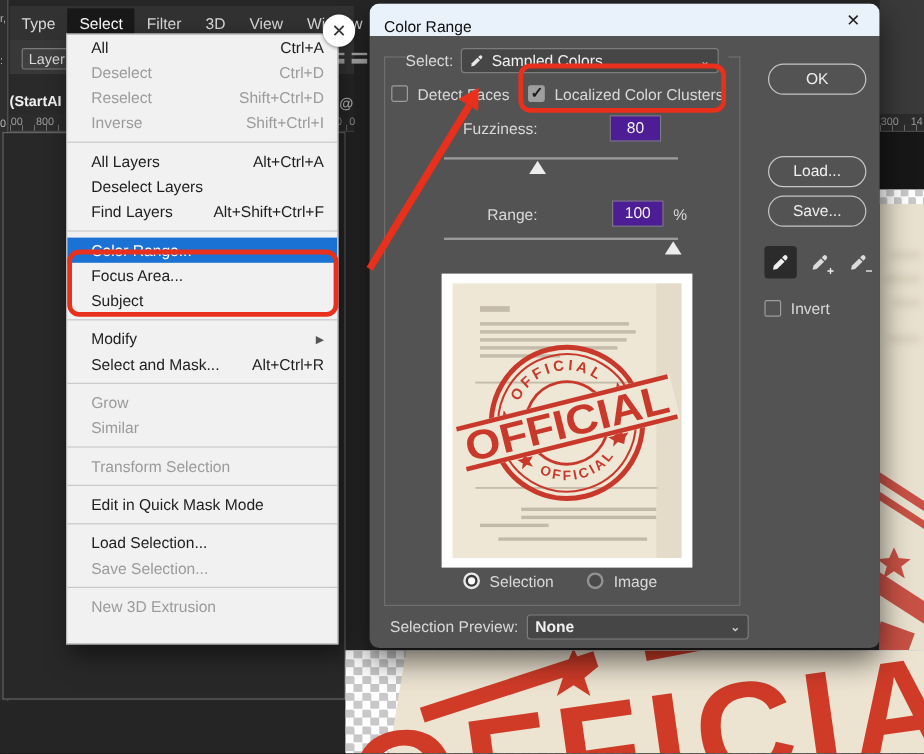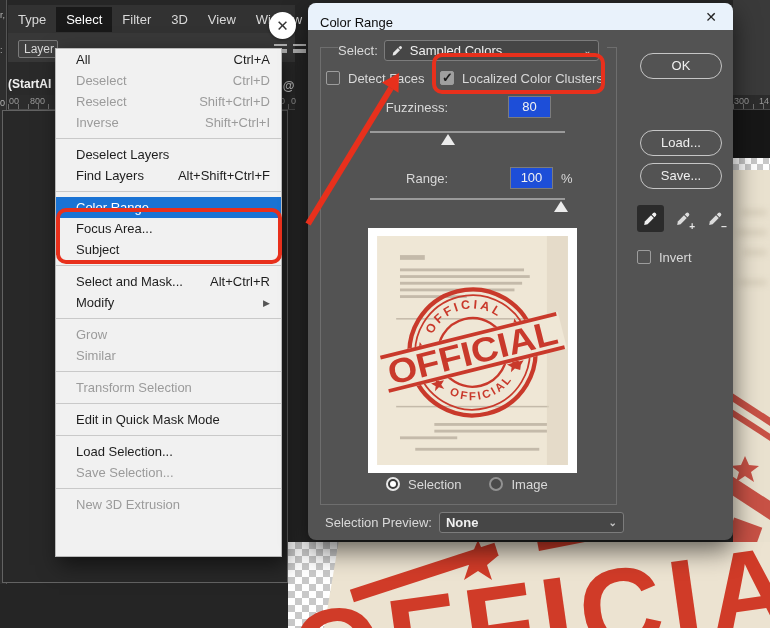--- a/index.html
+++ b/index.html
@@ -46,21 +46,21 @@
   #panel-edge { left:2px; top:110px; width:286px; height:473px; border:1px solid #636363; background:#282828; }
   #below-panel { left:0; top:584px; width:290px; height:44px; background:#252525; }
 
   
   #canvas-bottom { left:288px; top:542px; width:482px; height:86px; overflow:hidden; }
   #cb-paper { position:absolute; inset:0; background:#ece3d1;
     clip-path:polygon(10.5% 0,100% 0,100% 100%,7.5% 100%); }
 
   
   #menu {
-    left:55px; top:48px; width:227px; height:509px; background:#f1f1f1;
+    left:55px; top:28px; width:227px; height:509px; background:#f1f1f1;
     border:1px solid #b9b9b9; box-shadow:4px 8px 20px rgba(0,0,0,.55);
     font-size:13px; color:#1e1e1e; overflow:hidden;
   }
   .menu-item { height:21px; display:flex; align-items:center; padding:0 11px 0 20px; white-space:nowrap; }
   .menu-item .mi-label { flex:1 1 auto; }
   .menu-item .mi-shortcut { margin-left:12px; }
   .menu-item.disabled { color:#9b9b9b; }
   .menu-item.highlighted { background:#1a73d4; color:#fff; }
   .menu-sep { height:1px; background:#c9c9c9; margin:5px 0; }
   .mi-sub { font-size:9px; color:#555; }
@@ -82,21 +82,21 @@
   .dd .chev { margin-left:auto; color:#c9c9c9; font-size:10px; }
   .cb { width:14px; height:14px; border:1px solid #9d9d9d; border-radius:2px; background:transparent; position:relative; flex:0 0 auto; }
   .cb.on { background:#9f9f9f; }
   .cb.on::after { content:"✓"; position:absolute; left:1px; top:-2px; color:#1c1c1c; font-size:13px; font-weight:bold; }
   .cb-label { margin-left:8px; }
   #row-detect { left:18px; top:66px; height:18px; }
   #row-localized { left:132px; top:66px; height:18px; }
   .fld-label { position:absolute; text-align:right; }
   #fuzziness-label { left:55px; top:97px; width:85px; }
   #range-label { left:55px; top:168px; width:85px; }
-  .num-input { position:absolute; width:43px; height:22px; background:#1d4ed8; border:1px solid #7c7c7c; color:#f2f2f2; text-align:center; line-height:20px; font-size:13px; }
+  .num-input { position:absolute; width:43px; height:22px; background:#4c1d95; border:1px solid #7c7c7c; color:#f2f2f2; text-align:center; line-height:20px; font-size:13px; }
   #fuzziness-input { left:200px; top:93px; }
   #range-input { left:202px; top:164px; }
   #range-unit { position:absolute; left:253px; top:168px; }
   .slider-track { position:absolute; height:2px; background:#9a9a9a; width:195px; left:62px; }
   #slider1 { top:128px; } #slider2 { top:195px; }
   .slider-thumb { position:absolute; width:0; height:0; border-left:7px solid transparent; border-right:7px solid transparent; border-bottom:11px solid #ececec; }
   #thumb1 { left:133px; top:131px; }
   #thumb2 { left:246px; top:198px; }
   #preview-box { position:absolute; left:60px; top:225px; width:209px; height:245px; background:#fff; padding:8px; }
   #preview-box svg { width:100%; height:100%; display:block; }
@@ -215,44 +215,48 @@
         <div class="menu-item disabled">
           <span class="mi-label">Reselect</span>
           <span class="mi-shortcut">Shift+Ctrl+D</span>
         </div>
         <div class="menu-item disabled">
           <span class="mi-label">Inverse</span>
           <span class="mi-shortcut">Shift+Ctrl+I</span>
         </div>
         <div class="menu-sep"></div>
         <div class="menu-item">
+          <span class="mi-label">All Layers</span>
+          <span class="mi-shortcut">Alt+Ctrl+A</span>
+        </div>
+        <div class="menu-item">
           <span class="mi-label">Deselect Layers</span>
         </div>
         <div class="menu-item">
           <span class="mi-label">Find Layers</span>
           <span class="mi-shortcut">Alt+Shift+Ctrl+F</span>
         </div>
         <div class="menu-sep"></div>
         <div class="menu-item highlighted">
           <span class="mi-label">Color Range...</span>
         </div>
         <div class="menu-item">
           <span class="mi-label">Focus Area...</span>
         </div>
         <div class="menu-item">
           <span class="mi-label">Subject</span>
         </div>
         <div class="menu-sep"></div>
         <div class="menu-item">
+          <span class="mi-label">Modify</span>
+          <span class="mi-sub">▶</span>
+        </div>
+        <div class="menu-item">
           <span class="mi-label">Select and Mask...</span>
           <span class="mi-shortcut">Alt+Ctrl+R</span>
-        </div>
-        <div class="menu-item">
-          <span class="mi-label">Modify</span>
-          <span class="mi-sub">▶</span>
         </div>
         <div class="menu-sep"></div>
         <div class="menu-item disabled">
           <span class="mi-label">Grow</span>
         </div>
         <div class="menu-item disabled">
           <span class="mi-label">Similar</span>
         </div>
         <div class="menu-sep"></div>
         <div class="menu-item disabled">

